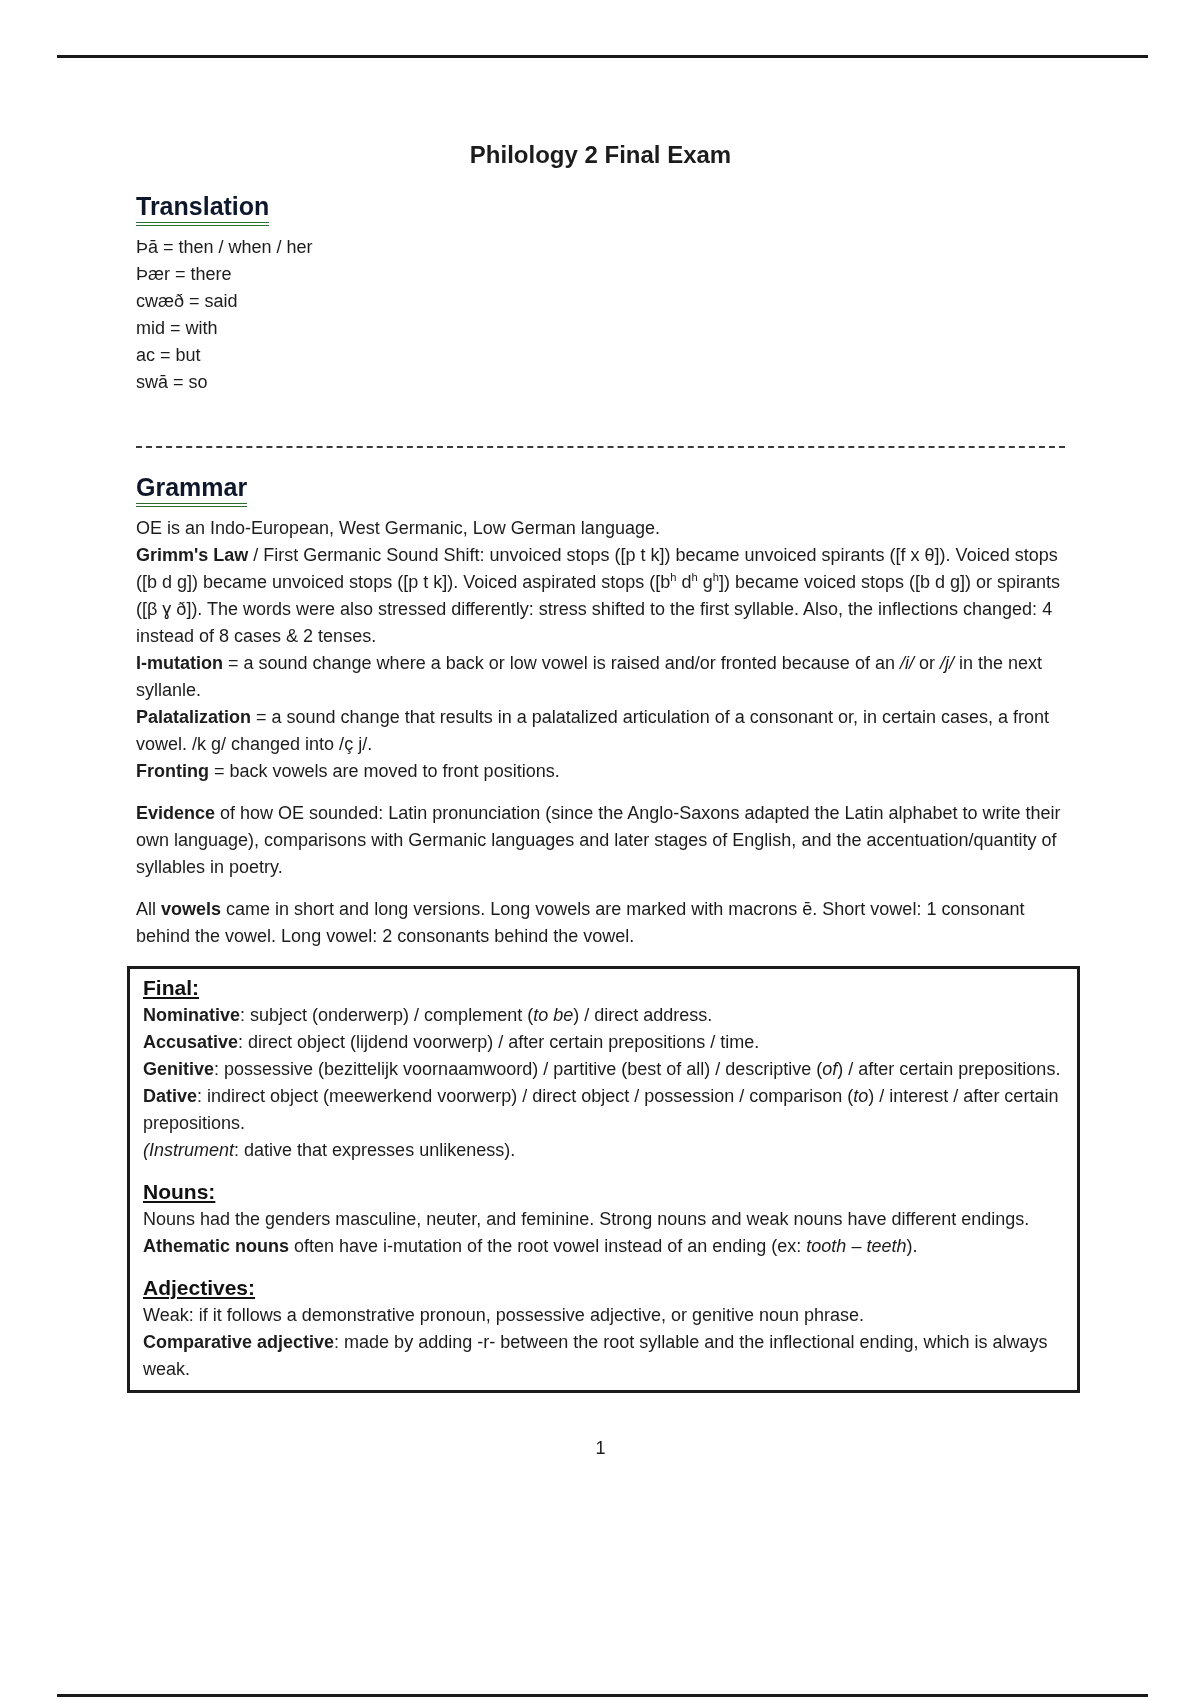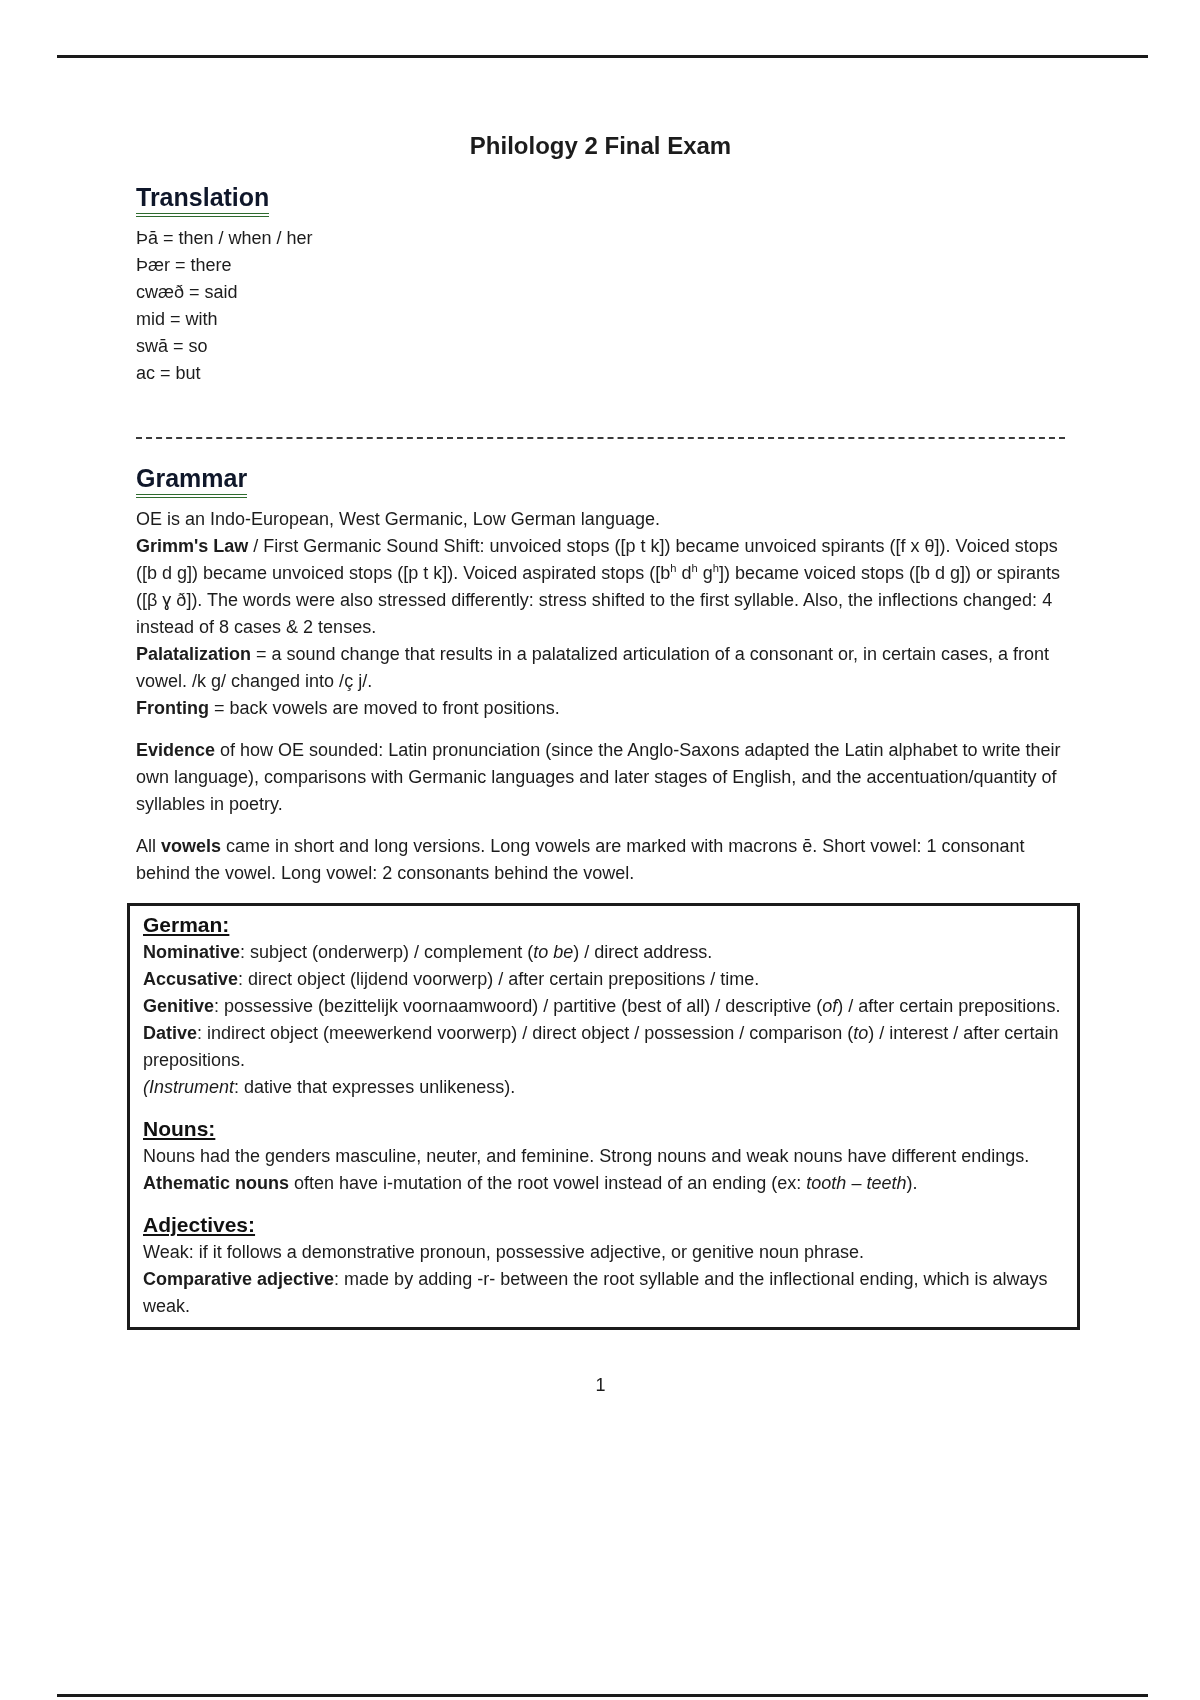--- a/index.html
+++ b/index.html
@@ -11,21 +11,21 @@
     position: relative;
     overflow: hidden;
   }
   .rule {
     position: absolute; left: 57px; width: 1091px; height: 3px;
     background: #1a1a1a;
   }
   .rule.top { top: 55px; }
   .rule.bottom { top: 1694px; }
   .content {
-    position: absolute; left: 136px; top: 0; width: 929px;
+    position: absolute; left: 136px; top: 9px; width: 929px;
     font-size: 18px; line-height: 27px;
   }
   .doc-title {
     margin: 132px 0 0 0;
     text-align: center;
     font-size: 24px; line-height: 28px;
     font-weight: bold;
   }
   h2.section-heading-row { margin: 22px 0 8px 0; font-size: 25px; line-height: 30px; }
   .green-heading {
@@ -75,39 +75,40 @@
 
   <h1 class="doc-title">Philology 2 Final Exam</h1>
 
   <h2 class="section-heading-row"><span class="green-heading">Translation</span></h2>
 
   <div class="trans-list">
     <div>Þā = then / when / her</div>
     <div>Þær = there</div>
     <div>cwæð = said</div>
     <div>mid = with</div>
+    <div>ac = but</div>
     <div>swā = so</div>
-    <div>ac = but</div>
   </div>
 
   <div class="dashed-sep"></div>
 
   <h2 class="section-heading-row grammar-row"><span class="green-heading">Grammar</span></h2>
 
   <p><span>OE is an Indo-European, West Germanic, Low German language.</span></p>
   <p><span style="font-weight: bold;">Grimm's Law</span><span> / First Germanic Sound Shift: unvoiced stops ([p t k]) became unvoiced spirants ([f x θ]). Voiced stops ([b d g]) became unvoiced stops ([p t k]). Voiced aspirated stops ([b</span><sup>h</sup><span> d</span><sup>h</sup><span> g</span><sup>h</sup><span>]) became voiced stops ([b d g]) or spirants ([β ɣ ð]). The words were also stressed differently: stress shifted to the first syllable. Also, the inflections changed: 4 instead of 8 cases &amp; 2 tenses.</span></p>
+  <p><span style="font-weight: bold;">I-mutation</span><span> = a sound change where a back or low vowel is raised and/or fronted because of an </span><span style="font-style: italic;">/i/</span><span> or </span><span style="font-style: italic;">/j/</span><span> in the next syllanle.</span></p>
   <p><span style="font-weight: bold; text-align: right;">Palatalization</span><span> = a sound change that results in a palatalized articulation of a consonant or, in certain cases, a front vowel. /k g/ changed into /ç j/.</span></p>
   <p><span style="font-weight: bold;">Fronting</span><span> = back vowels are moved to front positions.</span></p>
 
   <p class="spaced"><span style="font-weight: bold;">Evidence</span><span> of how OE sounded: Latin pronunciation (since the Anglo-Saxons adapted the Latin alphabet to write their own language), comparisons with Germanic languages and later stages of English, and the accentuation/quantity of syllables in poetry.</span></p>
 
   <p class="spaced"><span>All </span><span style="font-weight: bold;">vowels</span><span> came in short and long versions. Long vowels are marked with macrons ē. Short vowel: 1 consonant behind the vowel. Long vowel: 2 consonants behind the vowel.</span></p>
 
   <div class="box">
-    <h3 class="box-heading">German:</h3>
+    <h3 class="box-heading">Final:</h3>
     <p><span style="font-weight: bold;">Nominative</span><span>: subject (onderwerp) / complement (</span><span style="font-style: italic;">to be</span><span>) / direct address.</span></p>
     <p><span style="font-weight: bold;">Accusative</span><span>: direct object (lijdend voorwerp) / after certain prepositions / time.</span></p>
     <p><span style="font-weight: bold;">Genitive</span><span>: possessive (bezittelijk voornaamwoord) / partitive (</span><span style="">best of all</span><span>) / descriptive (</span><span style="font-style: italic; text-align: right;">of</span><span>) / after certain prepositions.</span></p>
     <p><span style="font-weight: bold;">Dative</span><span>: indirect object (meewerkend voorwerp) / direct object / possession / comparison (</span><span style="font-style: italic;">to</span><span>) / interest / after certain prepositions.</span></p>
     <p><span style="font-style: italic;">(Instrument</span><span>: dative that expresses unlikeness).</span></p>
 
     <h3 class="box-heading spaced">Nouns:</h3>
     <p><span>Nouns had the genders masculine, neuter, and feminine. Strong nouns and weak nouns have different endings. </span><span style="font-weight: bold;">Athematic nouns</span><span> often have i-mutation of the root vowel instead of an ending (ex: </span><span style="font-style: italic;">tooth</span><span> – </span><span style="font-style: italic;">teeth</span><span>).</span></p>
 
     <h3 class="box-heading spaced">Adjectives:</h3>

